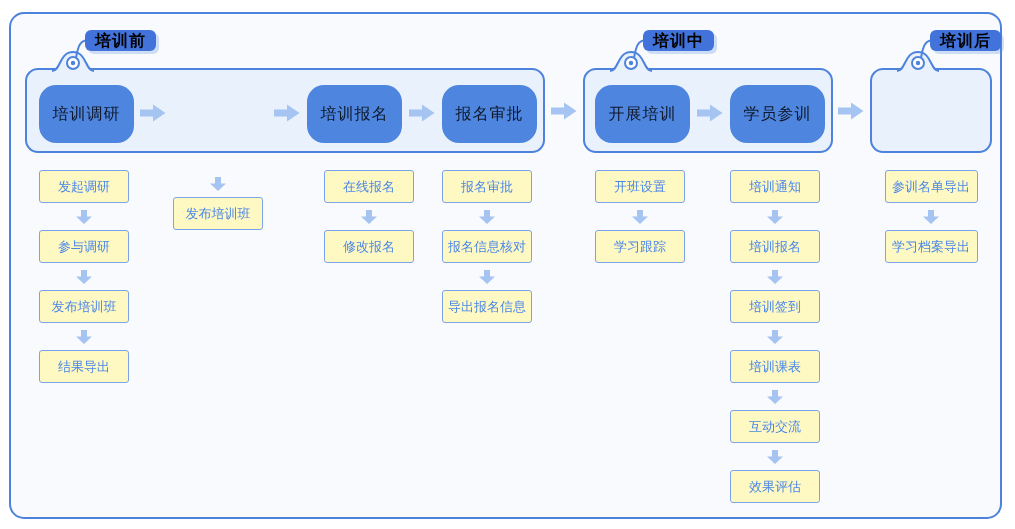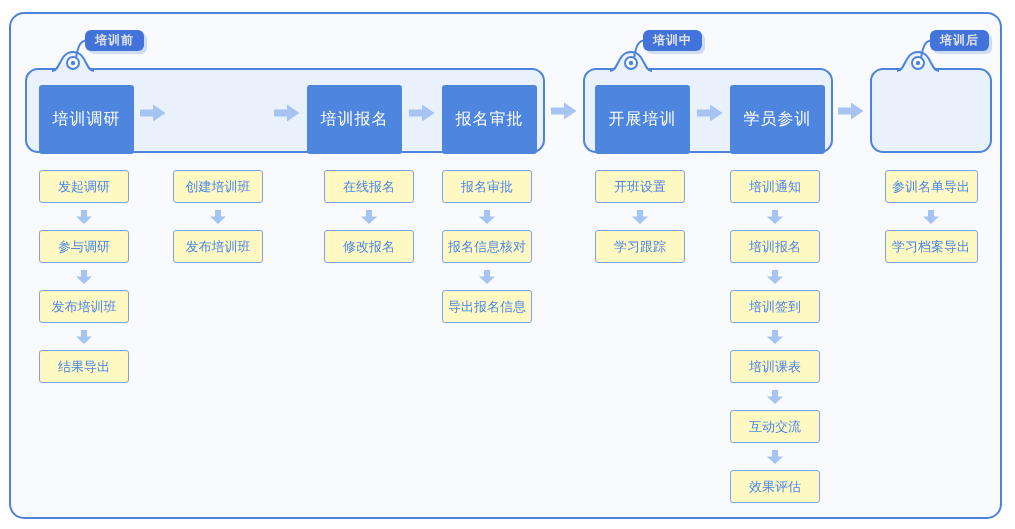--- a/index.html
+++ b/index.html
@@ -7,24 +7,24 @@
           font-family:"Liberation Sans",sans-serif;}
   .frame{position:absolute;left:9px;top:12px;width:989px;height:503px;
          background:#F8FAFE;border:2.5px solid #4D83DC;border-radius:15px;}
   .group{position:absolute;top:68px;height:85px;background:#E9F1FC;
          border:2px solid #4D83DC;border-radius:13px;box-sizing:border-box;}
   .g1{left:25px;width:520px;}
   .g2{left:583px;width:250px;}
   .g3{left:870px;width:122px;}
   .decor{position:absolute;left:20px;top:-44px;width:150px;height:48px;pointer-events:none;}
   .tag{position:absolute;left:58px;top:-40px;height:21px;line-height:21px;padding:0 10px;
-       background:#4273DB;color:#e5e5e5;font-size:12px;font-weight:bold;letter-spacing:1px;
+       background:#4273DB;color:#000000;font-size:16px;font-weight:bold;letter-spacing:1px;
        border-radius:6px;white-space:nowrap;box-shadow:3px 3px 0 rgba(78,134,223,.25);}
-  .main-box{position:absolute;top:15px;height:69px;width:95px;background:#4E86DF;border-radius:3px;
-            color:#ffffff;font-size:16px;font-weight:500;display:flex;align-items:center;justify-content:center;
+  .main-box{position:absolute;top:15px;height:58px;width:95px;background:#4E86DF;border-radius:17px;
+            color:#0f172a;font-size:16px;font-weight:500;display:flex;align-items:center;justify-content:center;
             letter-spacing:1px;box-sizing:border-box;}
   .arrow-r{position:absolute;width:26px;height:18px;}
   .arrow-r.in-group{top:34px;}
   .sub-col{position:absolute;top:170px;width:100px;display:flex;flex-direction:column;align-items:center;}
   .sub-box{width:90px;height:33px;box-sizing:border-box;background:#fef9c3;border:1.5px solid #7BA3EA;
            border-radius:3px;color:#4A86E8;font-size:13px;display:flex;align-items:center;justify-content:center;
            white-space:nowrap;}
   .c7 .sub-box{width:93px;}
   .arrow-d{width:16px;height:14px;margin:6.5px 0;}
 </style>
@@ -105,21 +105,20 @@
         <path d="M5 0 L11 0 L11 6.5 L16 6.5 L8 14 L0 6.5 L5 6.5 Z" fill="#A5C4F1"></path>
       </svg>
     <div class="sub-box">发布培训班</div>
     <svg class="arrow-d" viewBox="0 0 16 14">
         <path d="M5 0 L11 0 L11 6.5 L16 6.5 L8 14 L0 6.5 L5 6.5 Z" fill="#A5C4F1"></path>
       </svg>
     <div class="sub-box">结果导出</div>
   </div>
 
   <div class="sub-col" style="left:168px">
-    <div class="sub-box">创建培训班</div>
     <svg class="arrow-d" viewBox="0 0 16 14">
         <path d="M5 0 L11 0 L11 6.5 L16 6.5 L8 14 L0 6.5 L5 6.5 Z" fill="#A5C4F1"></path>
       </svg>
     <div class="sub-box">发布培训班</div>
   </div>
 
   <div class="sub-col" style="left:319px">
     <div class="sub-box">在线报名</div>
     <svg class="arrow-d" viewBox="0 0 16 14">
         <path d="M5 0 L11 0 L11 6.5 L16 6.5 L8 14 L0 6.5 L5 6.5 Z" fill="#A5C4F1"></path>

